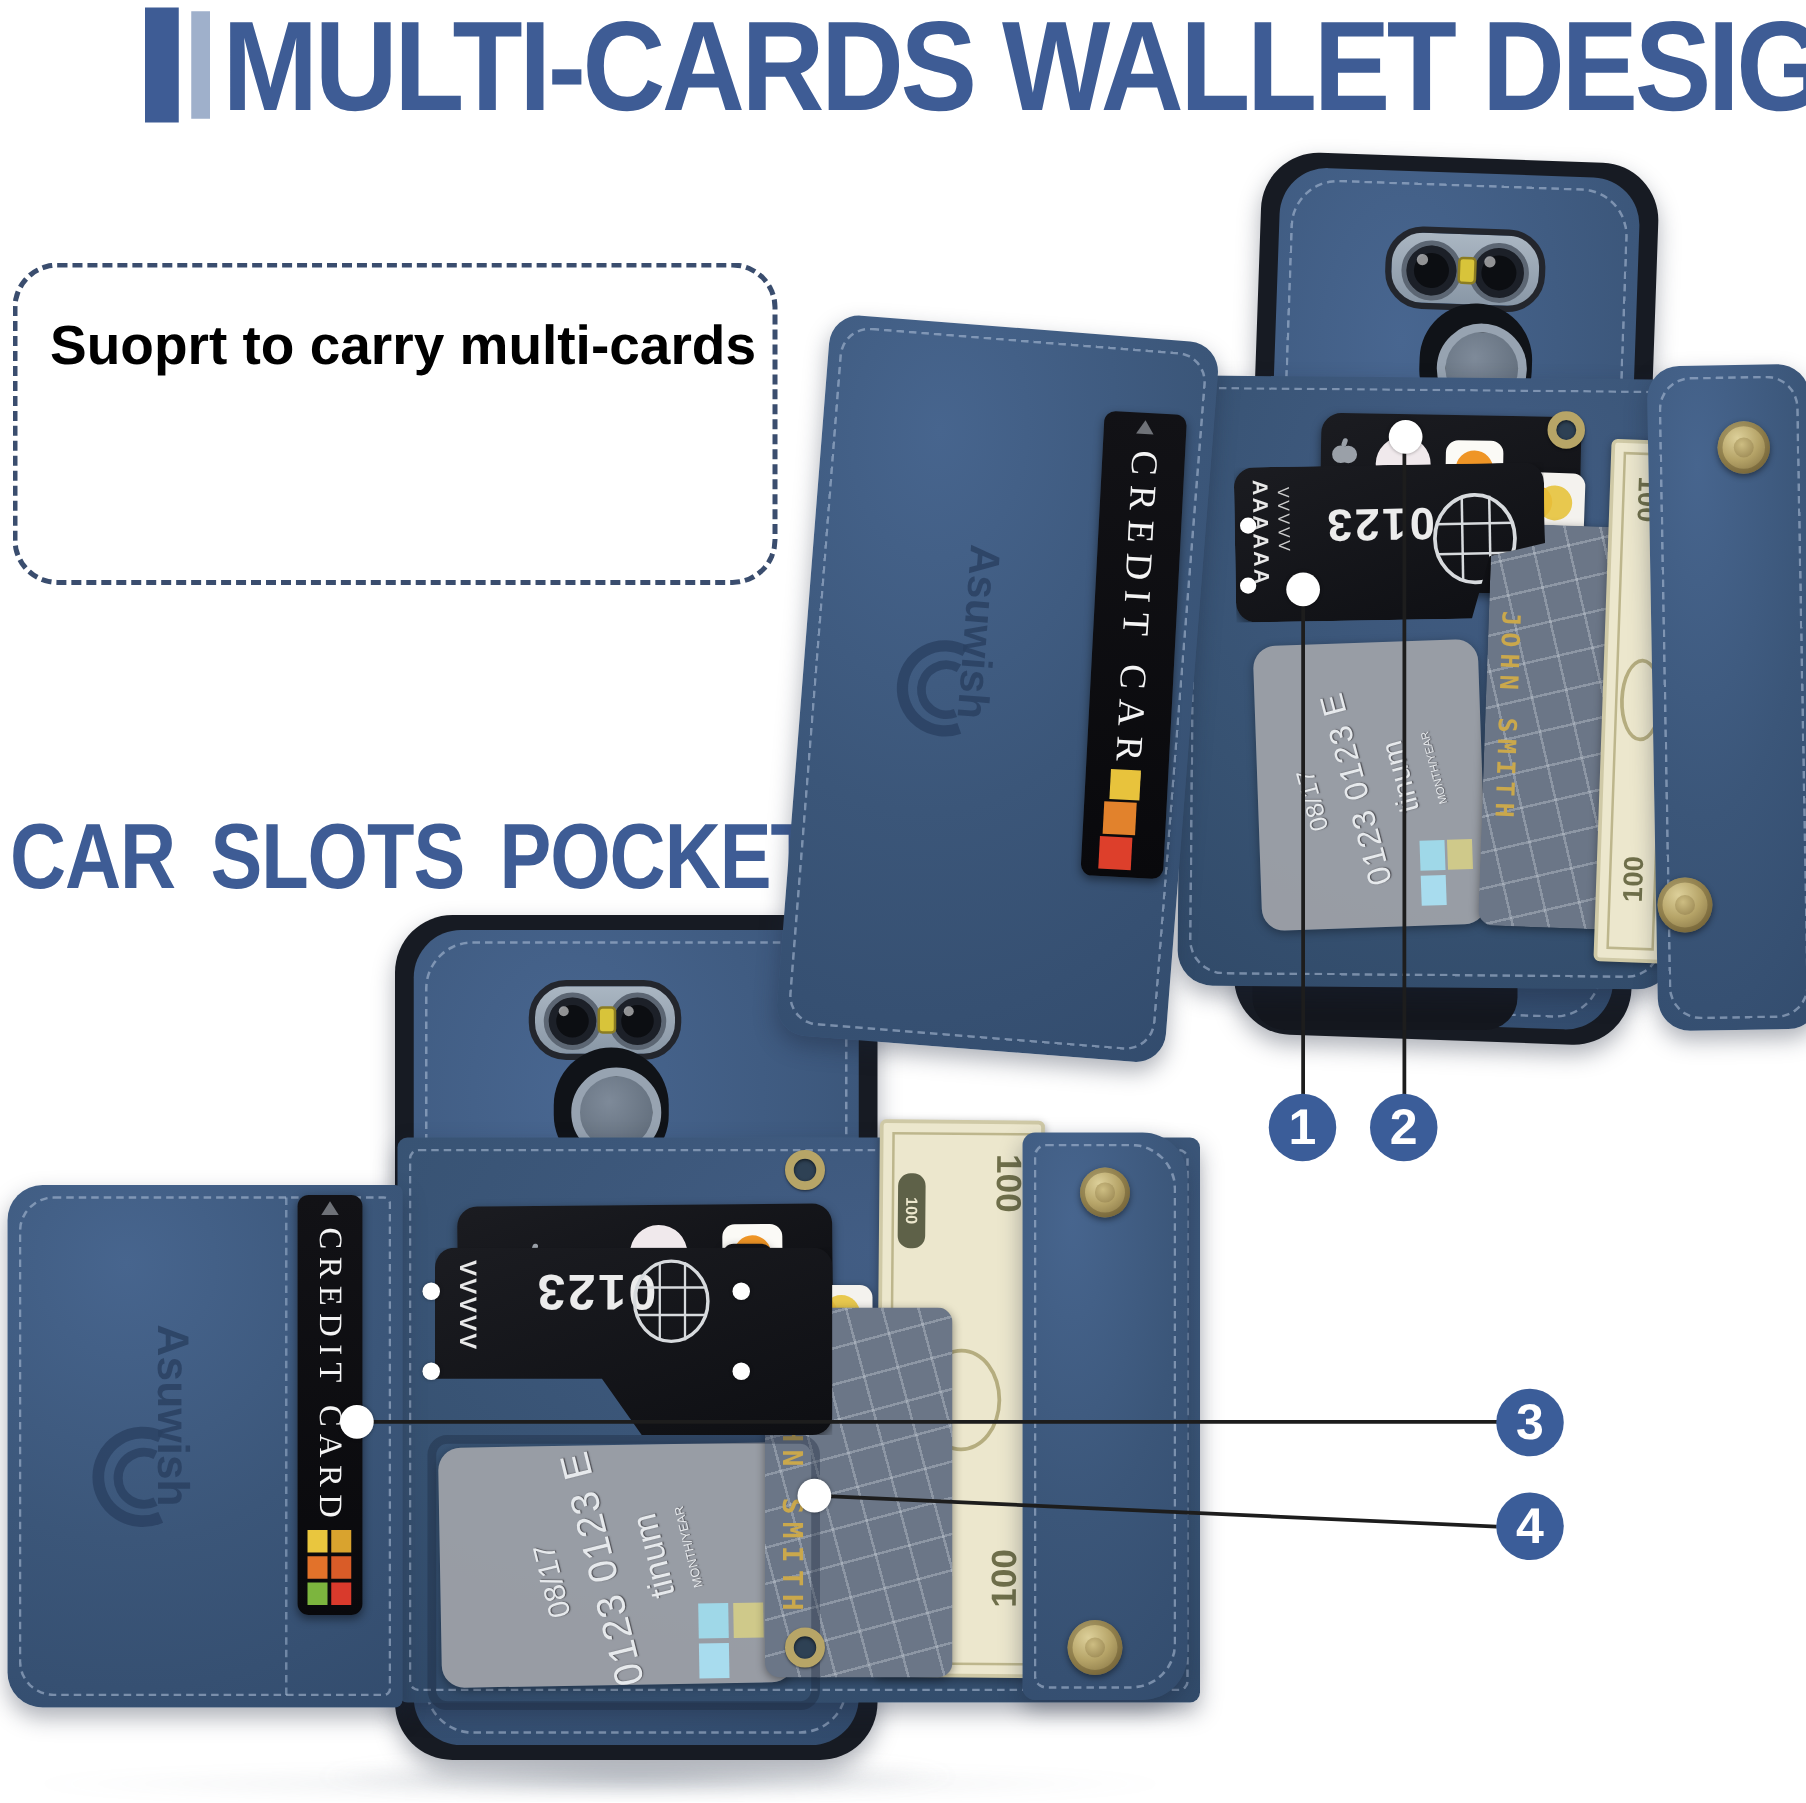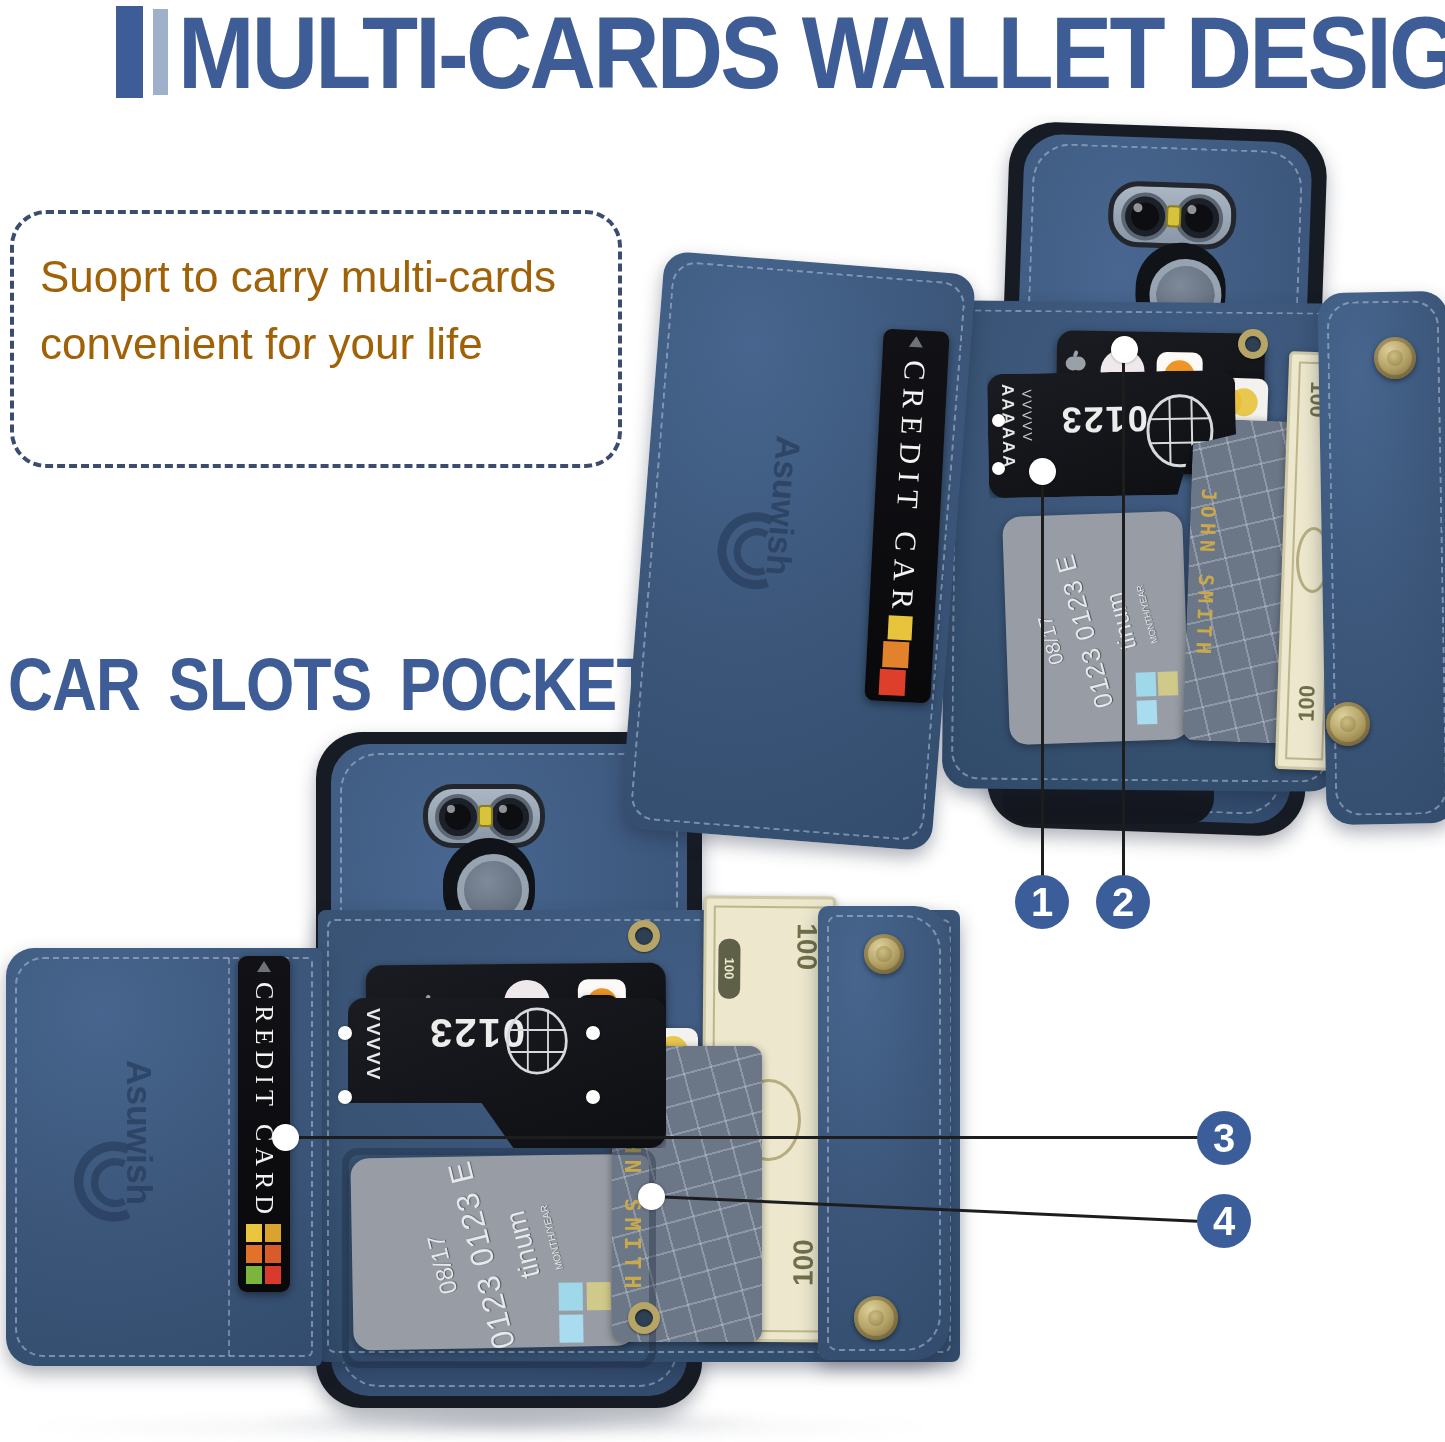--- a/index.html
+++ b/index.html
@@ -7,21 +7,21 @@
           font-family:"Liberation Sans",sans-serif;}
   .abs{position:absolute;}
 
   
   .title-bar{position:absolute;}
   .main-title{position:absolute;font-weight:bold;color:#3e5c95;font-size:102px;line-height:1;
               letter-spacing:-3px;transform:scaleX(.90);transform-origin:left top;white-space:nowrap;}
   .sub-title{position:absolute;font-weight:bold;color:#3e5c95;font-size:74px;line-height:1;
              letter-spacing:-1px;word-spacing:14px;transform:scaleX(.84);transform-origin:left top;white-space:nowrap;}
   .info-box{position:absolute;border:4px dashed #3a4d6e;border-radius:36px;
-            padding:30px 18px 20px 26px;color:#a16207;font-size:44px;line-height:1.52;}
+            padding:30px 18px 20px 26px;color:#000000;font-size:44px;line-height:1.52;font-weight:bold;}
   .info-line{display:block;white-space:nowrap;}
 
   
   .leather{background:radial-gradient(140% 110% at 30% 15%, #47658e 0%, #3b5679 48%, #314a6b 100%);}
   .leather2{background:radial-gradient(140% 120% at 60% 20%, #425d84 0%, #375272 50%, #2c4462 100%);}
   .stitch{position:absolute;inset:9px;border:2.5px dashed rgba(178,196,219,.55);border-radius:inherit;pointer-events:none;}
   .seam{position:absolute;border-left:2.5px dashed rgba(170,190,215,.5);width:0;}
   .panel-shadow{box-shadow:0 8px 18px rgba(25,35,55,.35);}
   .phone{background:#171b23;border-radius:46px;}
   .phone-leather{position:absolute;inset:12px 15px;border-radius:38px;
@@ -87,21 +87,20 @@
 <body>
 
 <div id="canvas">
 
   <div class="title-bar" style="left:116px;top:6px;width:27px;height:92px;background:#3e5c95;"></div>
   <div class="title-bar" style="left:153px;top:9px;width:15px;height:86px;background:#9fb0cb;"></div>
   <div class="main-title" style="left:178px;top:2px;">MULTI-CARDS WALLET DESIGN</div>
 
   <div class="info-box" style="left:10px;top:210px;width:560px;height:200px;">
     <span class="info-line">Suoprt to carry multi-cards</span>
-    <span class="info-line">convenient for your life</span>
   </div>
 
   <div class="sub-title" style="left:8px;top:648px;">CAR SLOTS POCKETS</div>
 
   <div class="abs phone panel-shadow" style="left:998px;top:126px;width:318px;height:706px;transform:rotate(2deg);z-index:1;">
     <div class="phone-leather">
       <div class="stitch"></div>
       <div class="camera-pill" style="left:86px;top:44px;width:118px;height:56px;">
         <div class="lens" style="left:8px;top:6px;width:40px;height:40px;"></div>
         <div class="lens" style="right:8px;top:6px;width:40px;height:40px;"></div>

